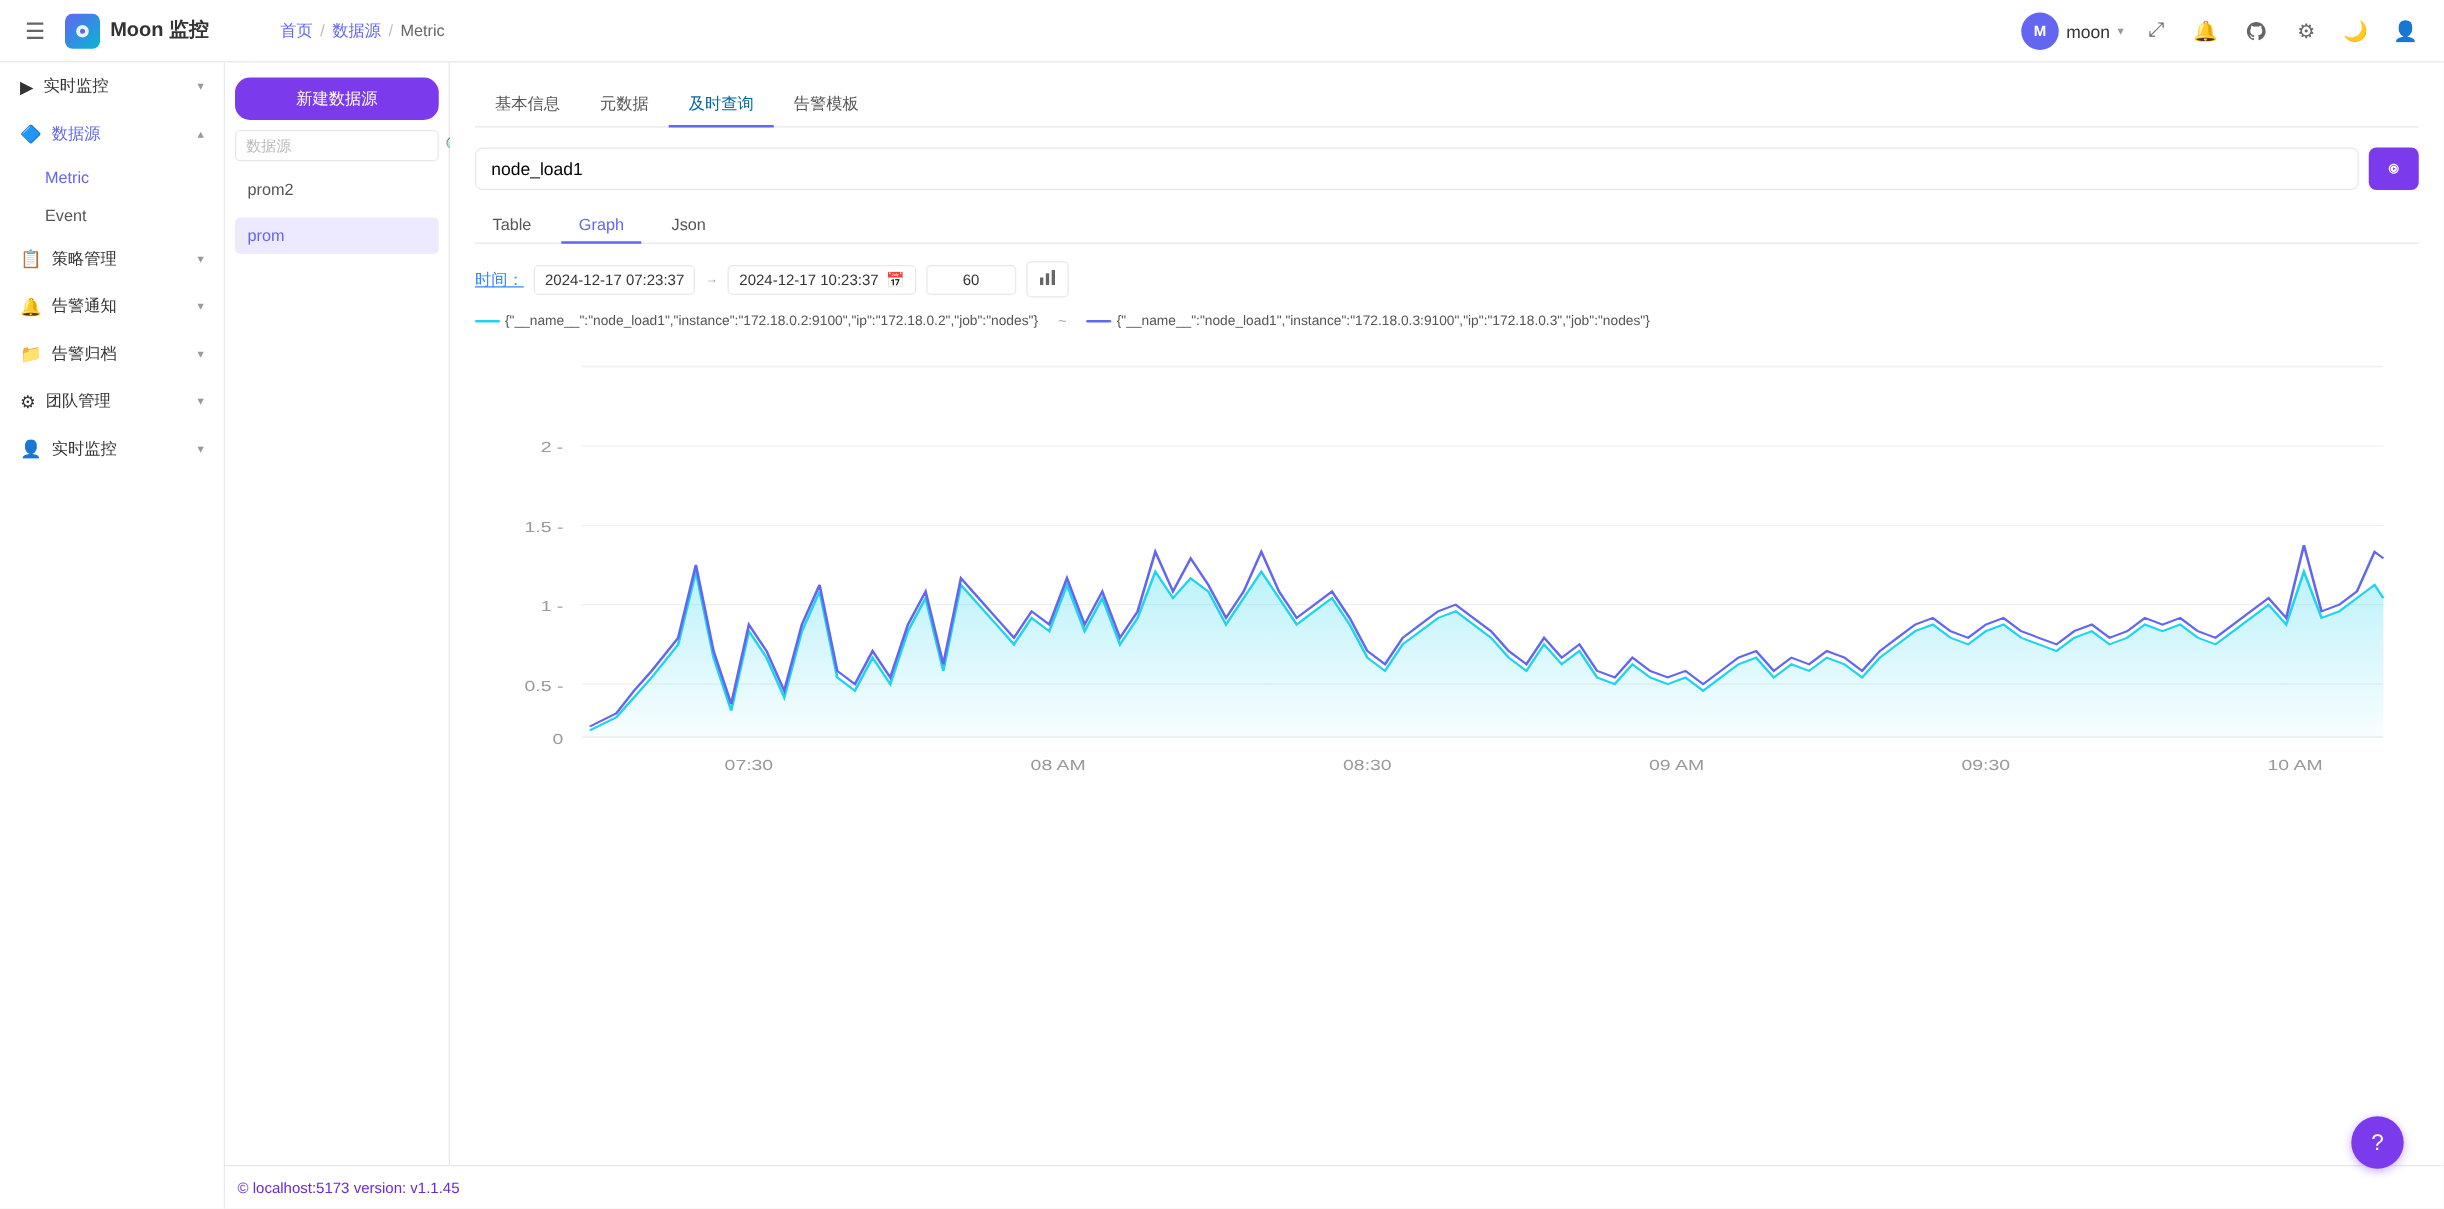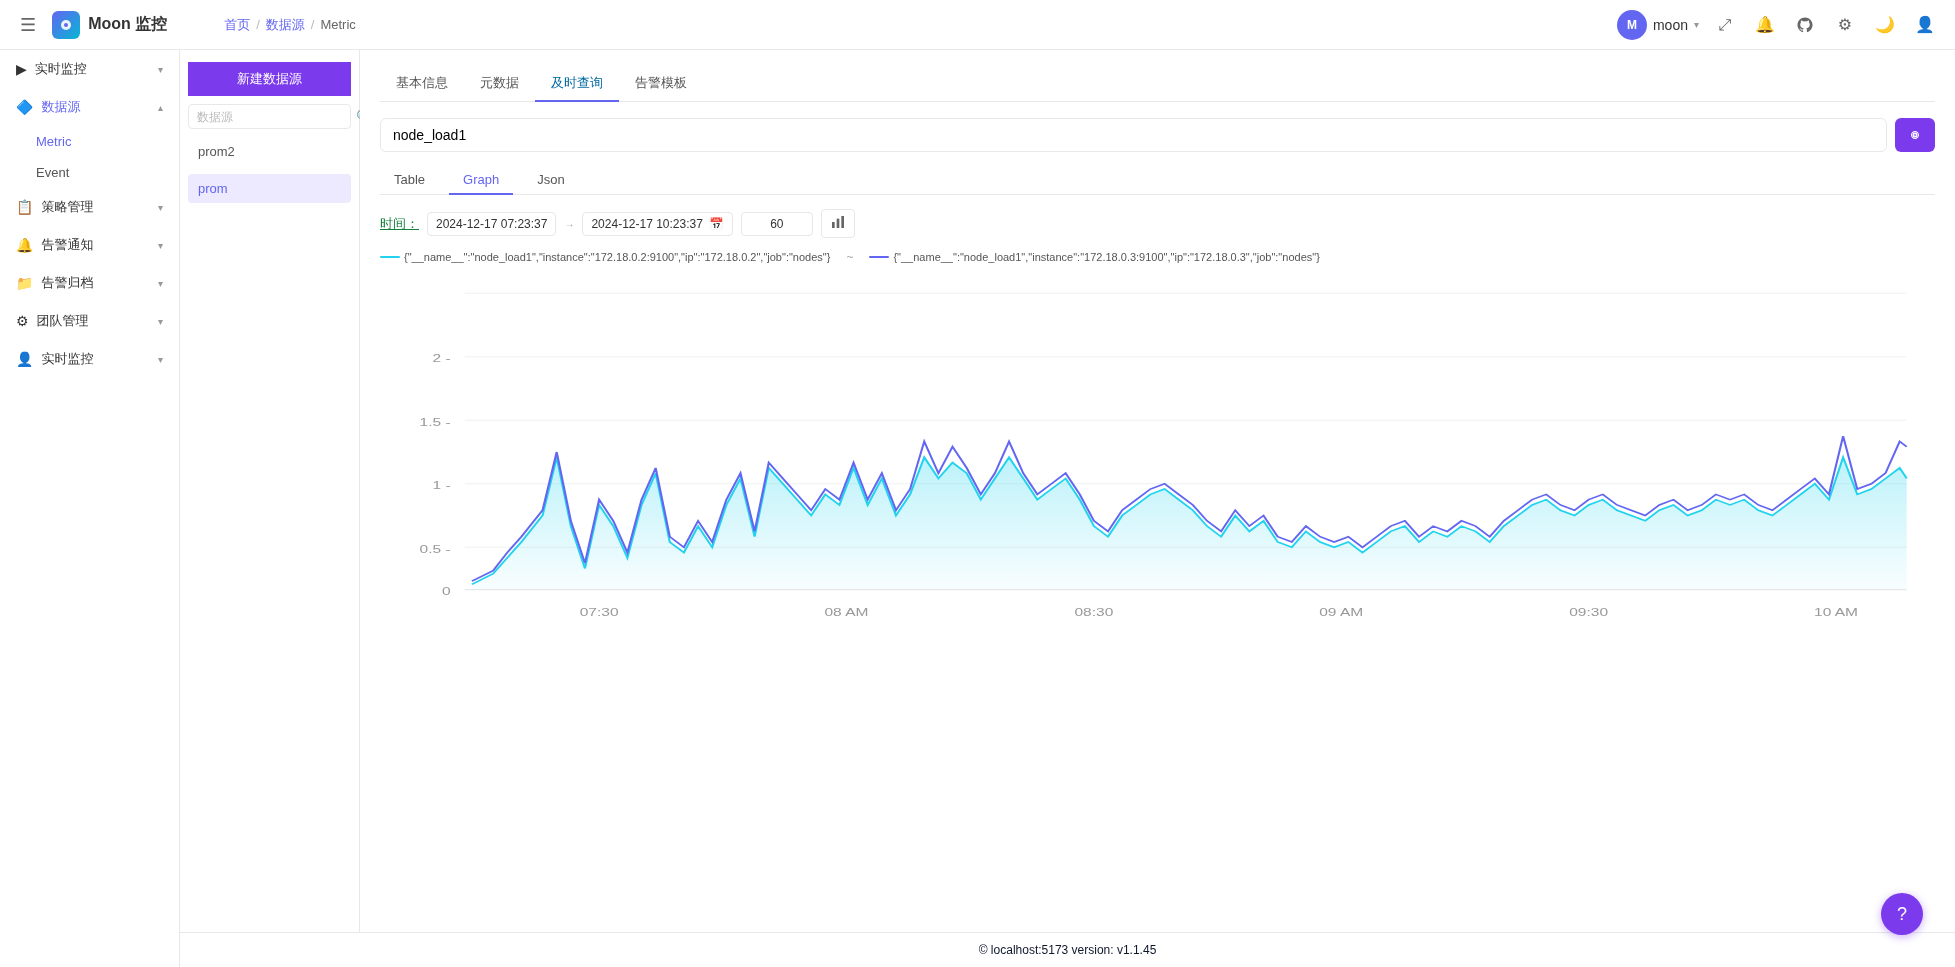--- a/index.html
+++ b/index.html
@@ -34,21 +34,21 @@
     .sidebar-sub-item.active { color: #6366f1; font-weight: 500; }
 
     
     .content { flex: 1; display: flex; flex-direction: column; overflow: hidden; }
 
     
     .content-body { flex: 1; display: flex; overflow: hidden; }
 
     
     .source-panel { width: 180px; background: #fff; border-right: 1px solid #e8e8e8; flex-shrink: 0; padding: 12px 8px; display: flex; flex-direction: column; gap: 8px; }
-    .new-source-btn { background: #7c3aed; color: #fff; border: none; border-radius: 0; padding: 8px 12px; cursor: pointer; font-size: 13px; width: 100%; font-weight: 500; }
+    .new-source-btn { background: #7c3aed; color: #fff; border: none; border-radius: 12px; padding: 8px 12px; cursor: pointer; font-size: 13px; width: 100%; font-weight: 500; }
     .source-search { display: flex; align-items: center; border: 1px solid #e8e8e8; border-radius: 4px; padding: 4px 8px; gap: 4px; background: #fff; }
     .source-search input { border: none; outline: none; font-size: 12px; flex: 1; background: transparent; color: #333; }
     .source-search input::placeholder { color: #bbb; }
     .source-list { display: flex; flex-direction: column; gap: 8px; }
     .source-list-item { padding: 7px 10px; border-radius: 4px; cursor: pointer; font-size: 13px; color: #555; }
     .source-list-item.active { background: #ede9fe; color: #6366f1; }
 
     
     .detail-panel { flex: 1; padding: 16px 20px; overflow-y: auto; background: #fff; }
     .tab-bar { display: flex; gap: 0; border-bottom: 1px solid #e8e8e8; margin-bottom: 16px; }
@@ -60,37 +60,37 @@
     .query-input { flex: 1; border: 1px solid #e8e8e8; border-radius: 6px; padding: 8px 12px; font-size: 14px; outline: none; }
     .query-run-btn { background: #7c3aed; color: #fff; border: none; border-radius: 6px; padding: 8px 14px; cursor: pointer; font-size: 16px; display: flex; align-items: center; justify-content: center; width: 40px; }
 
     
     .view-tabs { display: flex; gap: 10px; border-bottom: 1px solid #e8e8e8; margin-bottom: 14px; align-items: center; }
     .view-tab { padding: 6px 14px; cursor: pointer; font-size: 13px; color: #555; border-bottom: 2px solid transparent; margin-bottom: -1px; }
     .view-tab.active { color: #6366f1; border-bottom: 2px solid #6366f1; }
 
     
     .time-row { display: flex; align-items: center; gap: 8px; margin-bottom: 12px; font-size: 13px; }
-    .time-label { color: #15803d; text-decoration: underline; }
+    .time-label { color: #3b82f6; text-decoration: underline; }
     .time-input { border: 1px solid #e8e8e8; border-radius: 4px; padding: 4px 8px; font-size: 12px; color: #333; display: flex; align-items: center; gap: 6px; cursor: pointer; }
     .time-arrow { color: #999; font-size: 10px; }
     .step-input { border: 1px solid #e8e8e8; border-radius: 4px; padding: 4px 8px; font-size: 12px; width: 72px; color: #333; text-align: center; }
     .chart-icon-btn { border: 1px solid #e8e8e8; border-radius: 4px; padding: 4px 8px; cursor: pointer; background: #fff; font-size: 14px; }
 
     
     .legend-row { display: flex; gap: 16px; margin-bottom: 8px; font-size: 11px; flex-wrap: wrap; }
     .legend-item { display: flex; align-items: center; gap: 4px; cursor: pointer; }
     .legend-dot { width: 10px; height: 2px; border-radius: 1px; }
 
     
     .chart-container { position: relative; width: 100%; height: 360px; }
     .chart-svg { width: 100%; height: 100%; }
 
     
-    .footer { background: #fff; border-top: 1px solid #e8e8e8; text-align: center; padding: 10px; font-size: 12px; color: #0f172a; flex-shrink: 0; }
+    .footer { background: #fff; border-top: 1px solid #e8e8e8; text-align: left; padding: 10px; font-size: 12px; color: #6d28d9; flex-shrink: 0; }
 
     
     .help-btn { position: fixed; bottom: 32px; right: 32px; width: 42px; height: 42px; background: #7c3aed; border-radius: 50%; display: flex; align-items: center; justify-content: center; color: #fff; font-size: 18px; cursor: pointer; box-shadow: 0 2px 8px rgba(124,58,237,0.4); }
 
     .chevron { font-size: 10px; color: #999; }
   </style>
 </head>
 <body>
 
 <div class="topbar">

